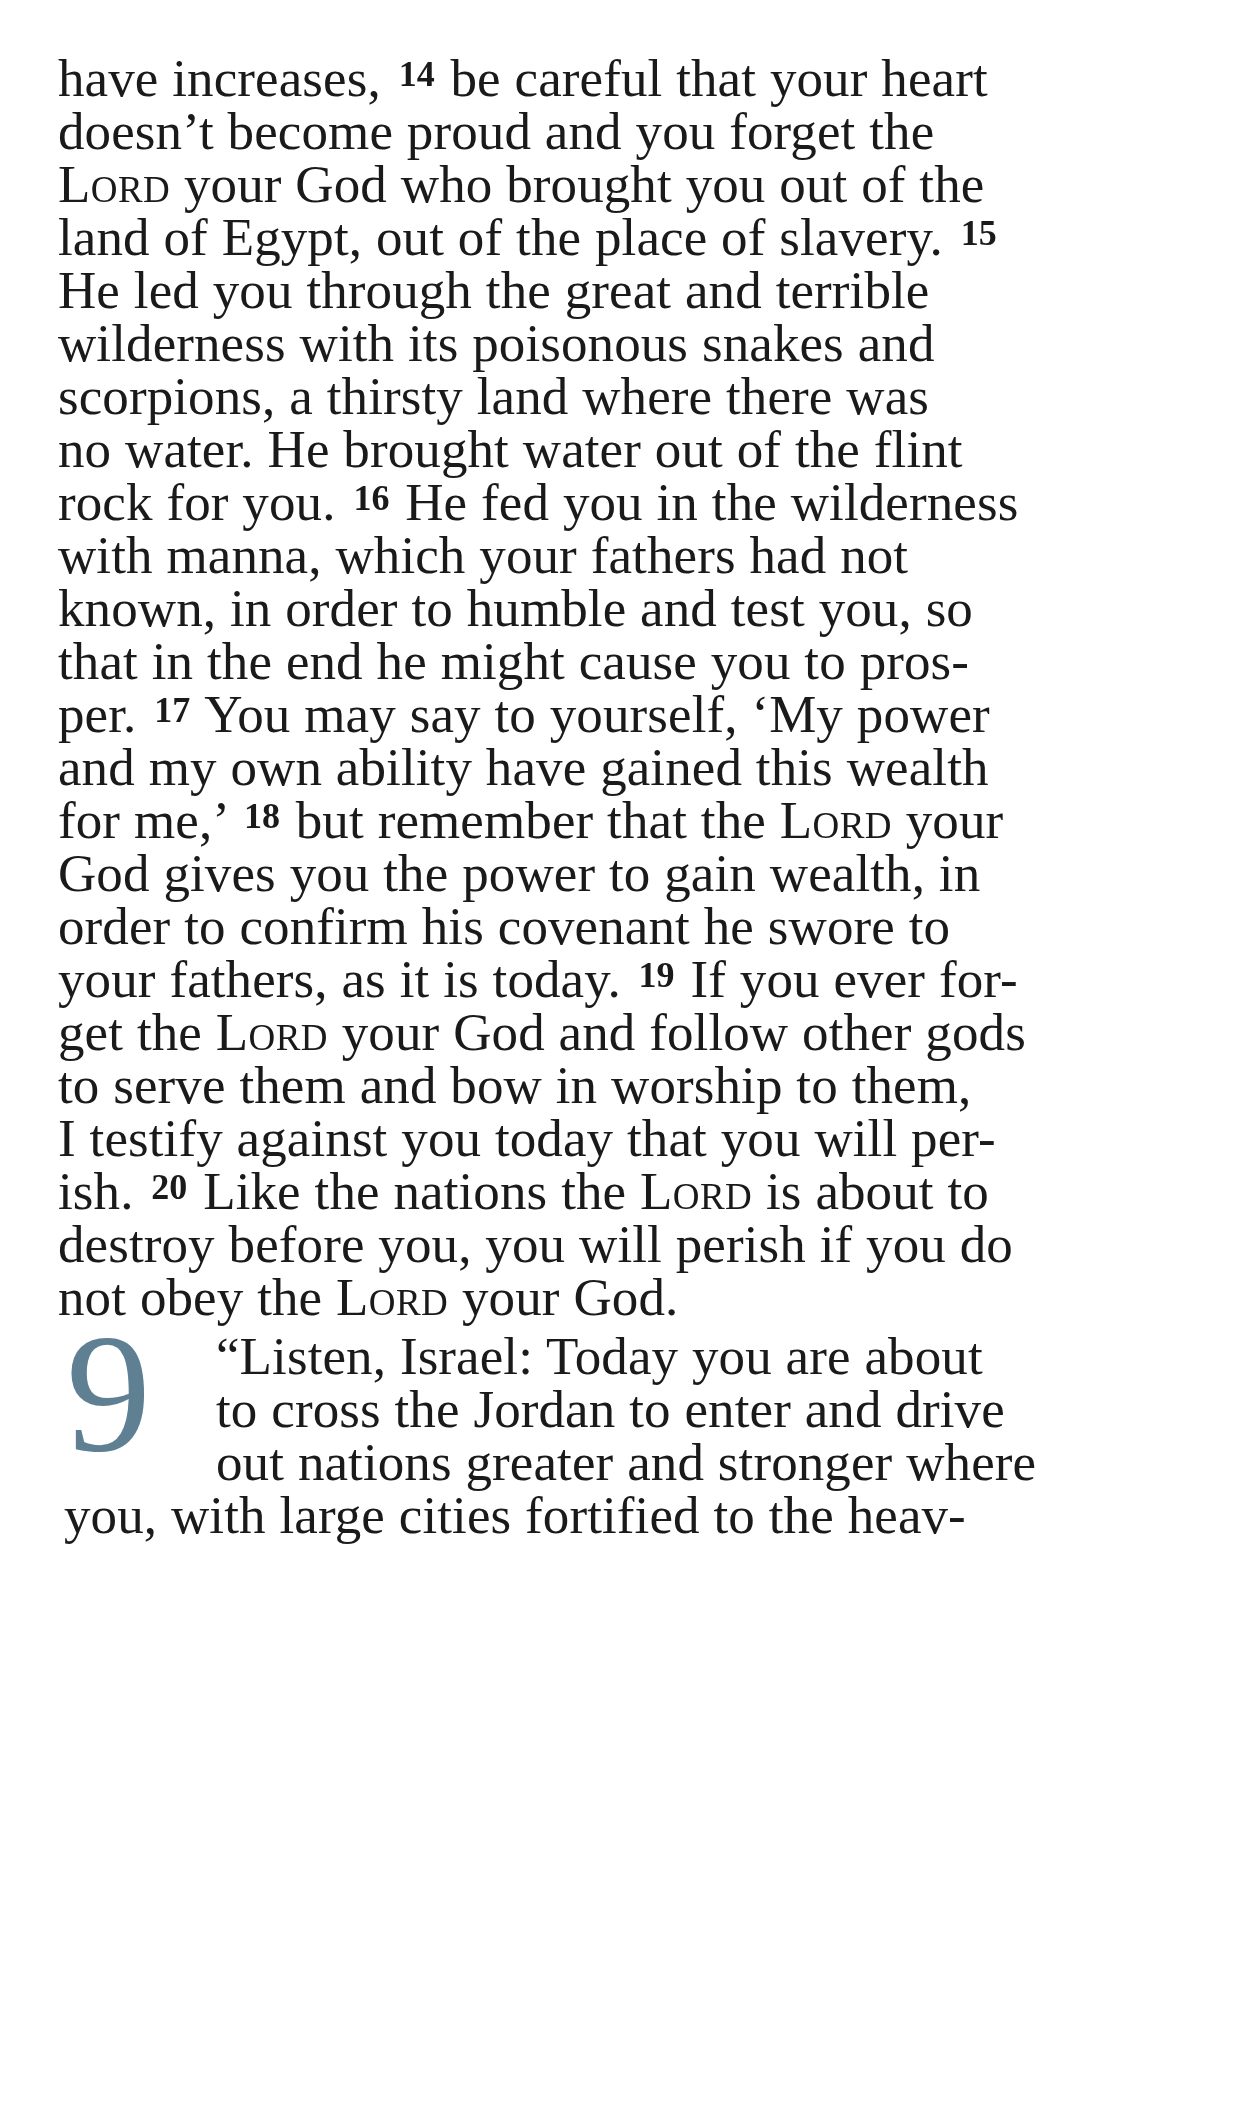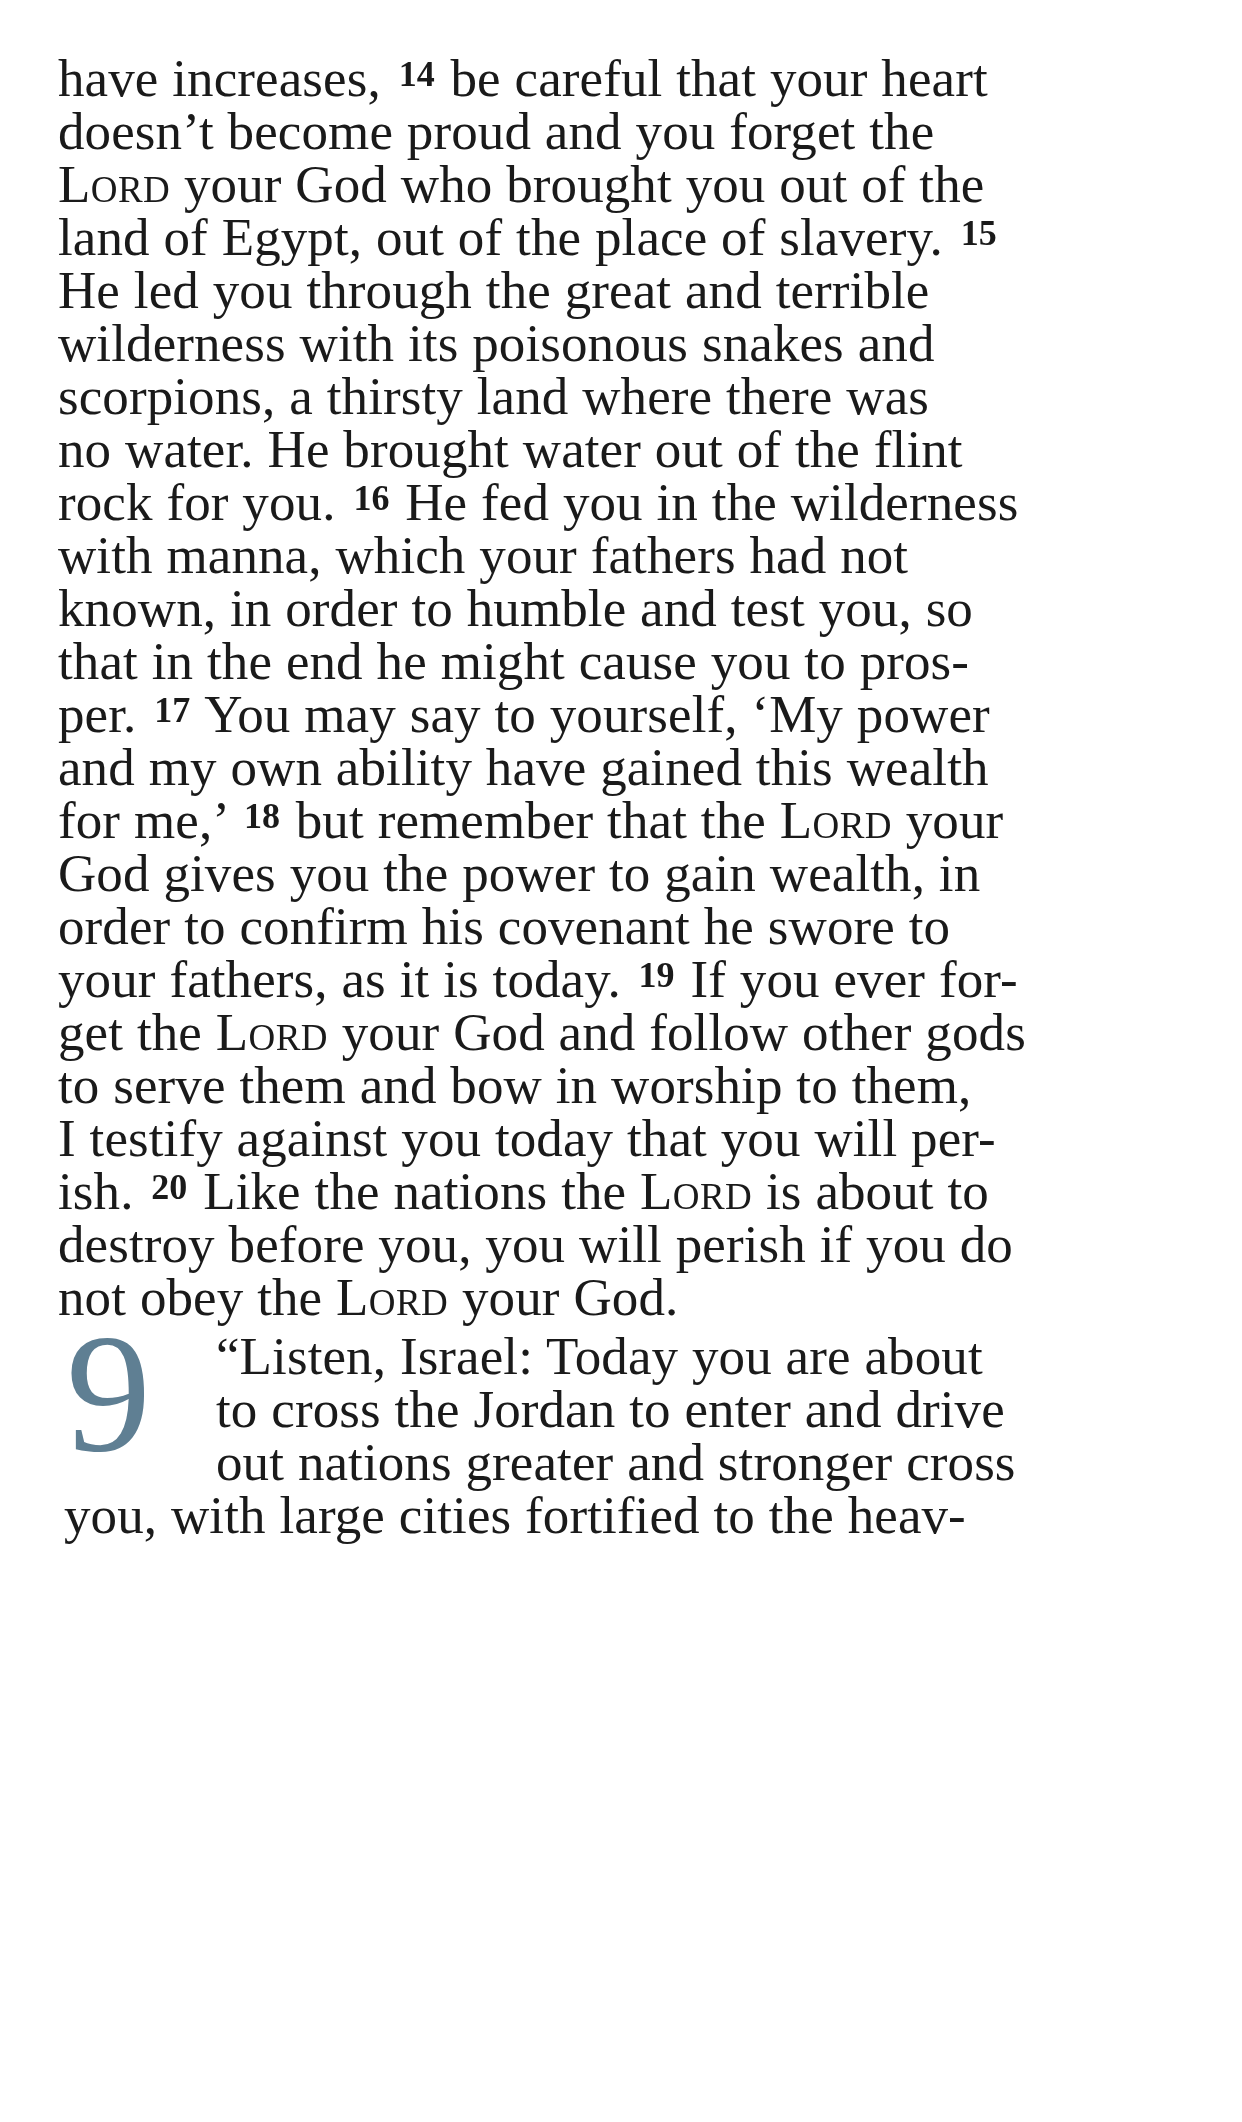--- a/index.html
+++ b/index.html
@@ -83,21 +83,21 @@
 
   <div class="scripture">
 
     <p class="para-lines">
       <span id="main-lines"><span class="line"><span>have increases, </span><span class="vnum">14</span><span> be careful that your heart</span></span><span class="line"><span>doesn’t become proud and you forget the</span></span><span class="line"><span class="divine"><span class="cap">L</span>ord</span><span> your God who brought you out of the</span></span><span class="line"><span>land of Egypt, out of the place of slavery. </span><span class="vnum">15</span></span><span class="line"><span>He led you through the great and terrible</span></span><span class="line"><span>wilderness with its poisonous snakes and</span></span><span class="line"><span>scorpions, a thirsty land where there was</span></span><span class="line"><span>no water. He brought water out of the flint</span></span><span class="line"><span>rock for you. </span><span class="vnum">16</span><span> He fed you in the wilderness</span></span><span class="line"><span>with manna, which your fathers had not</span></span><span class="line"><span>known, in order to humble and test you, so</span></span><span class="line"><span>that in the end he might cause you to pros-</span></span><span class="line"><span>per. </span><span class="vnum">17</span><span> You may say to yourself, ‘My power</span></span><span class="line"><span>and my own ability have gained this wealth</span></span><span class="line"><span>for me,’ </span><span class="vnum">18</span><span> but remember that the </span><span class="divine"><span class="cap">L</span>ord</span><span> your</span></span><span class="line"><span>God gives you the power to gain wealth, in</span></span><span class="line"><span>order to confirm his covenant he swore to</span></span><span class="line"><span>your fathers, as it is today. </span><span class="vnum">19</span><span> If you ever for-</span></span><span class="line"><span>get the </span><span class="divine"><span class="cap">L</span>ord</span><span> your God and follow other gods</span></span><span class="line"><span>to serve them and bow in worship to them,</span></span><span class="line"><span>I testify against you today that you will per-</span></span><span class="line"><span>ish. </span><span class="vnum">20</span><span> Like the nations the </span><span class="divine"><span class="cap">L</span>ord</span><span> is about to</span></span><span class="line"><span>destroy before you, you will perish if you do</span></span><span class="line"><span>not obey the </span><span class="divine"><span class="cap">L</span>ord</span><span> your God.</span></span></span>
     </p>
 
     <div class="chapter-block">
       <span class="dropcap">9</span>
       <div class="chapter-indent">
-        <span id="chapter-indent-lines"><span class="line"><span>“Listen, Israel: Today you are about</span></span><span class="line"><span>to cross the Jordan to enter and drive</span></span><span class="line"><span>out nations greater and stronger cross</span></span></span>
+        <span id="chapter-indent-lines"><span class="line"><span>“Listen, Israel: Today you are about</span></span><span class="line"><span>to cross the Jordan to enter and drive</span></span><span class="line"><span>out nations greater and stronger where</span></span></span>
       </div>
       <div class="chapter-rest">
         <span id="chapter-rest-lines"><span class="line"><span>you, with large cities fortified to the heav-</span></span></span>
       </div>
     </div>
 
   </div>
 </div>
 
 </body></html>

